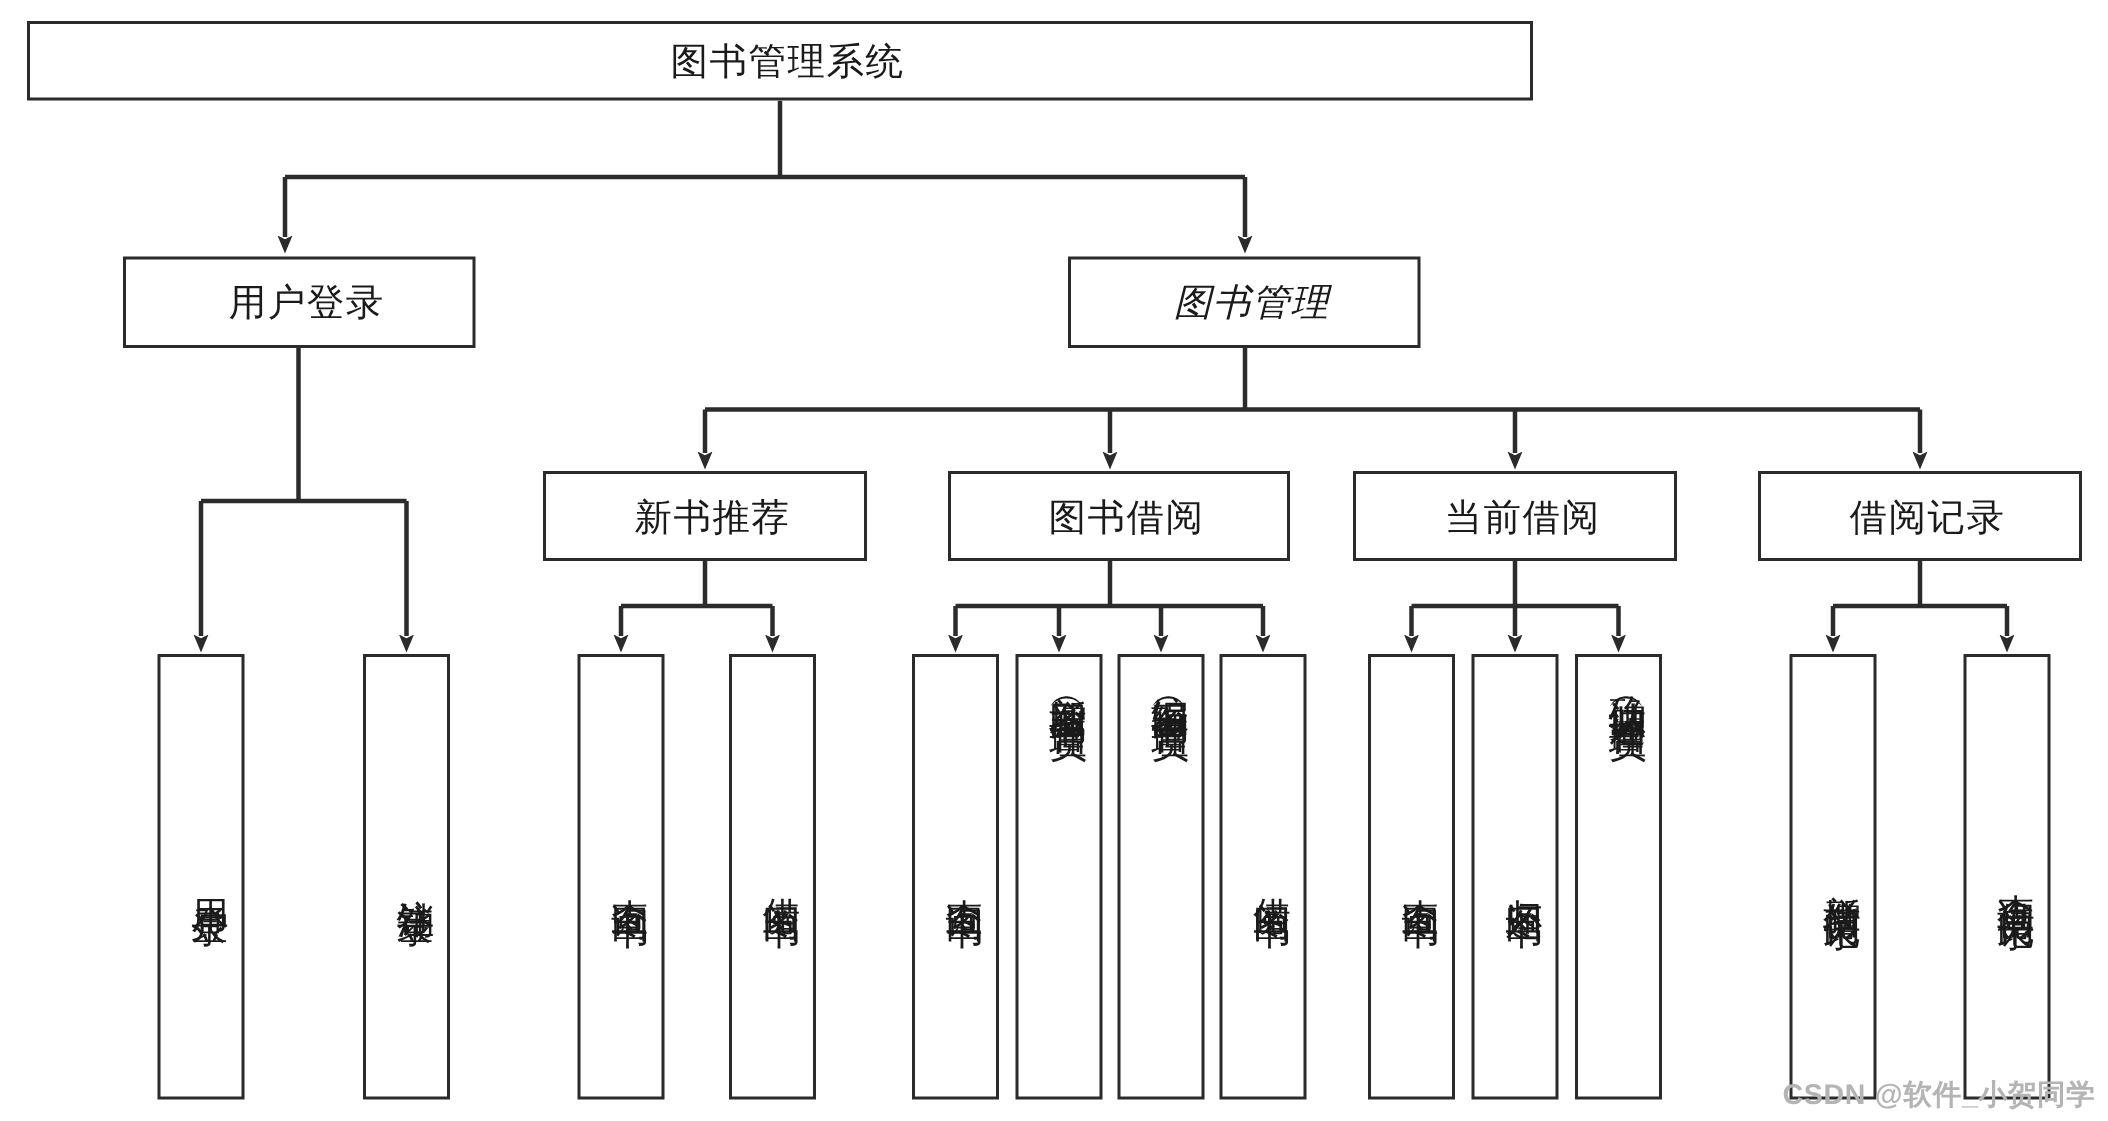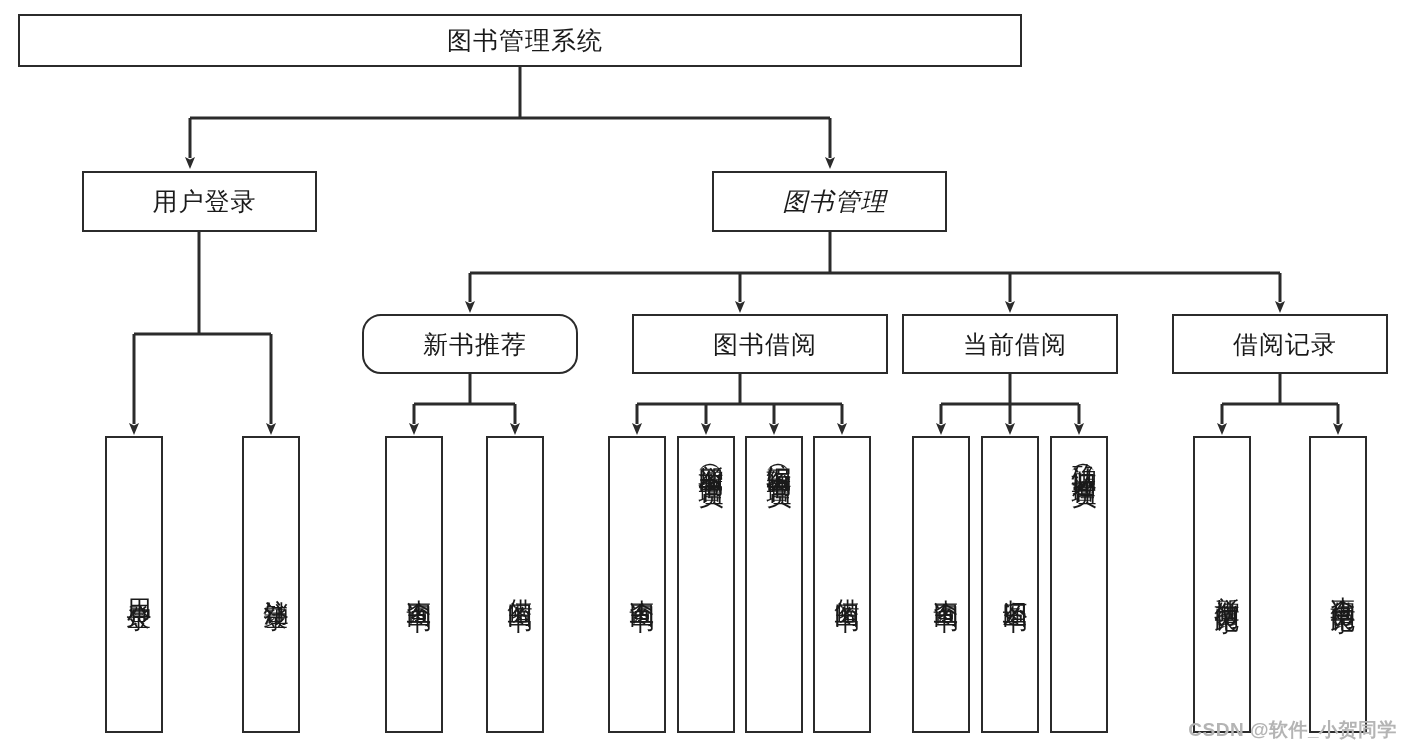--- a/index.html
+++ b/index.html
@@ -136,24 +136,24 @@
     <span>图书管理系统</span>
   </div>
 
   <div class="node horiz" style="left:82px; top:171px; width:235px; height:61px;">
     <span>用户登录</span>
   </div>
   <div class="node horiz" style="left:712px; top:171px; width:235px; height:61px;font-style:italic;">
     <span>图书管理</span>
   </div>
 
-  <div class="node horiz" style="left:362px; top:314px; width:216px; height:60px;border-radius:19px;">
+  <div class="node horiz" style="left:362px; top:314px; width:216px; height:60px;">
     <span>新书推荐</span>
   </div>
-  <div class="node horiz" style="left:632px; top:314px; width:256px; height:60px;">
+  <div class="node horiz" style="left:632px; top:314px; width:228px; height:60px;">
     <span>图书借阅</span>
   </div>
   <div class="node horiz" style="left:902px; top:314px; width:216px; height:60px;">
     <span>当前借阅</span>
   </div>
   <div class="node horiz" style="left:1172px; top:314px; width:216px; height:60px;">
     <span>借阅记录</span>
   </div>
 
   <div class="node vert" style="left:105px; top:436px; width:58px; height:297px;">

